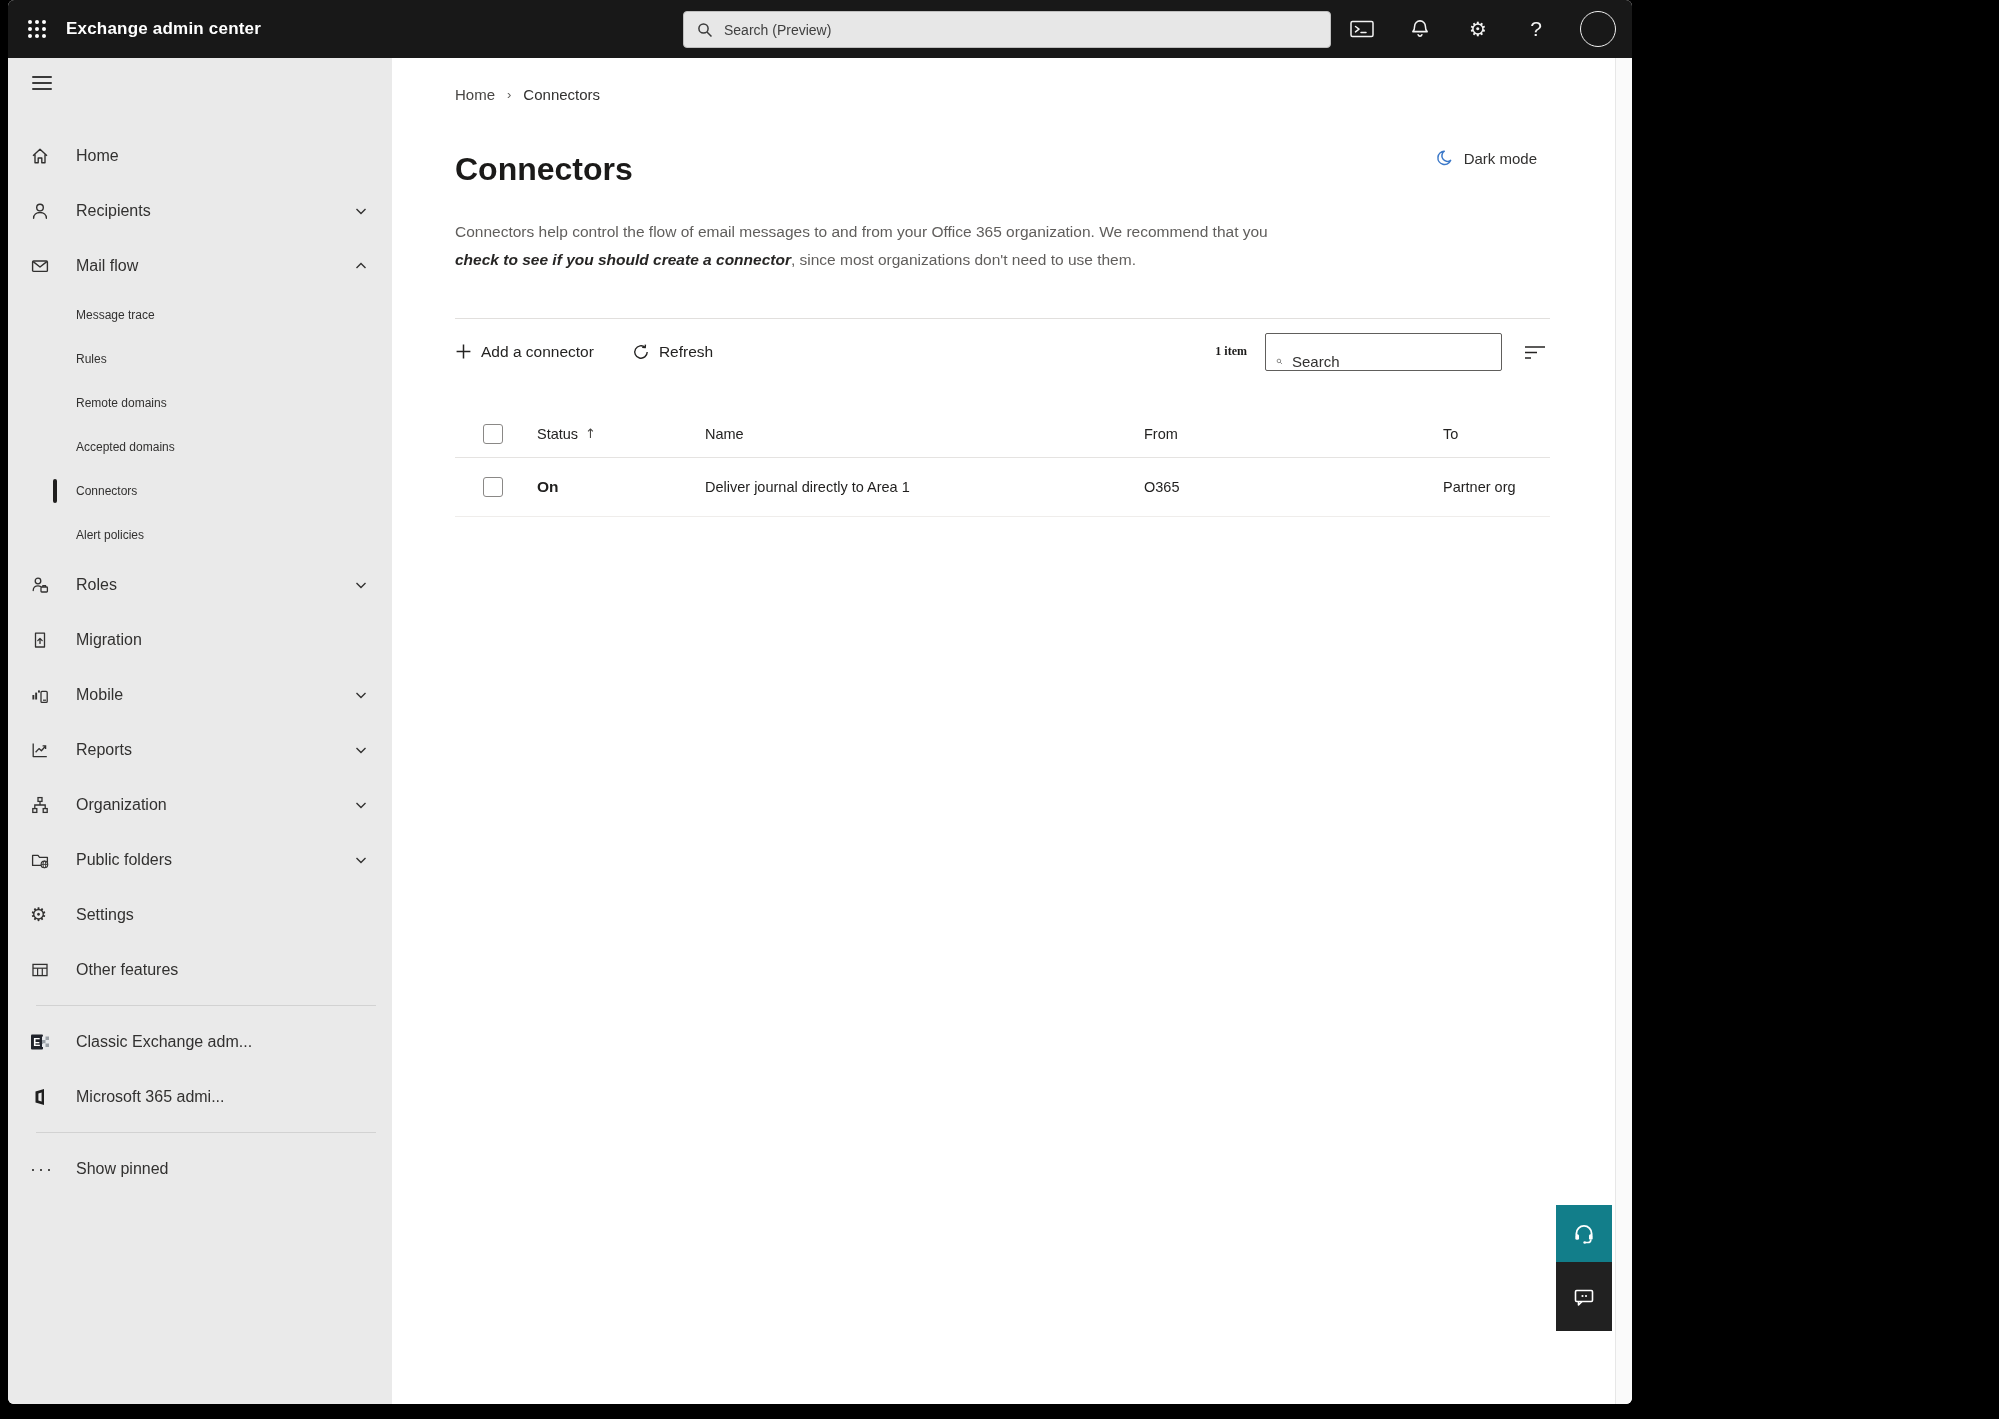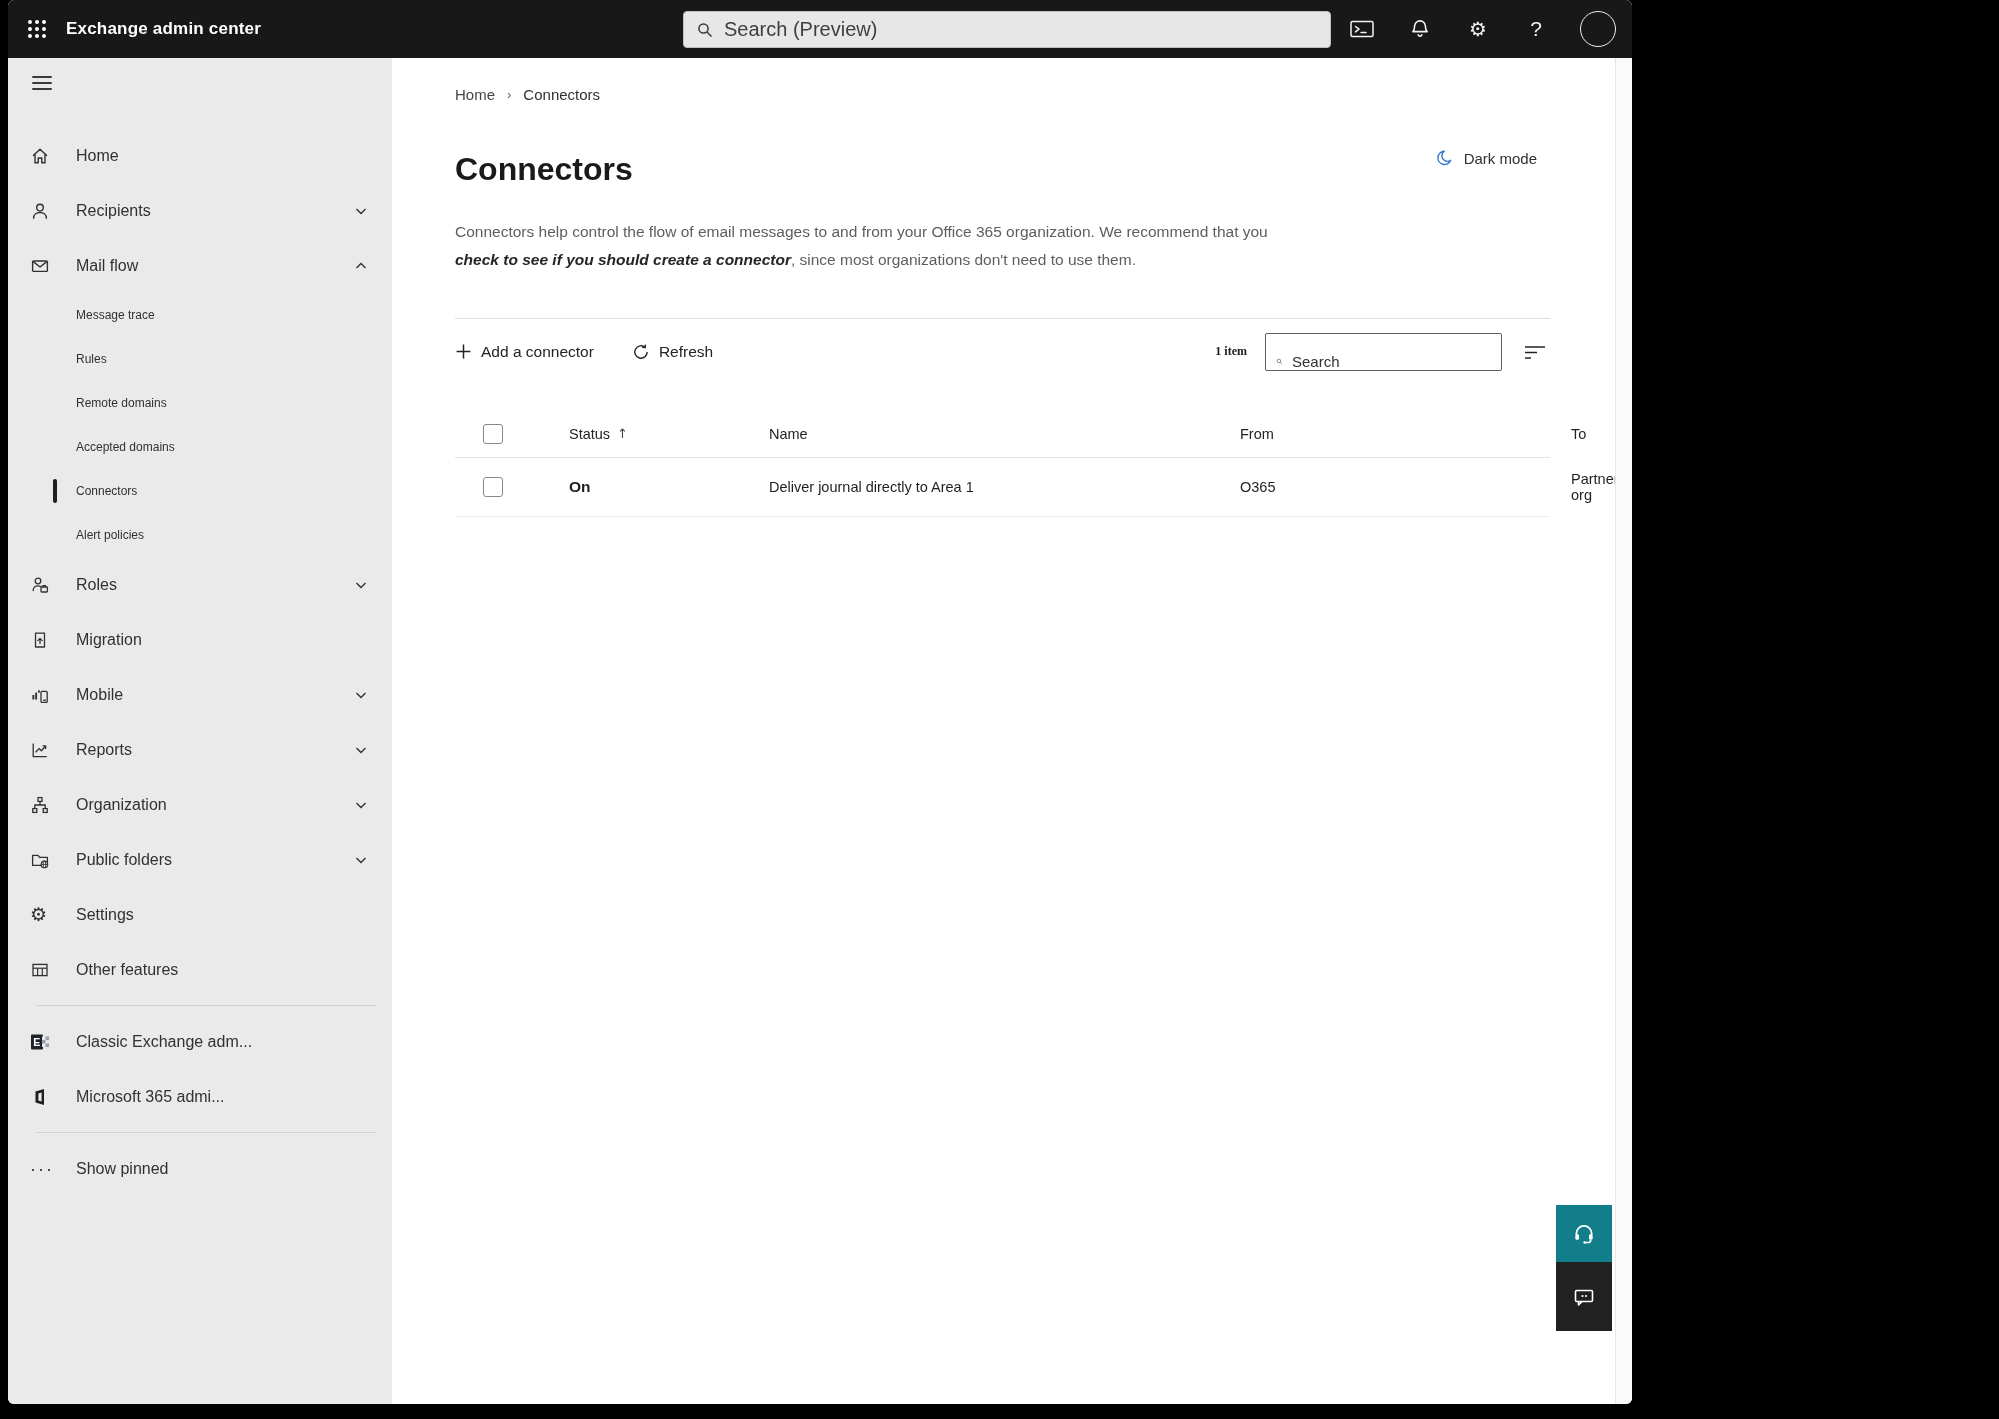--- a/index.html
+++ b/index.html
@@ -6,21 +6,21 @@
   html,body { width:1999px; height:1419px; background:#000; font-family:"Liberation Sans", sans-serif; }
   .app { position:absolute; left:8px; top:0; width:1624px; height:1404px; background:#fff;
          border-radius:6px; overflow:hidden; display:flex; flex-direction:column; }
 
   
   .topbar { height:58px; background:#181818; display:flex; align-items:center; position:relative; flex:none; }
   .waffle { width:58px; height:58px; display:flex; align-items:center; justify-content:center; cursor:pointer; }
   .topbar-title { color:#fff; font-size:17px; font-weight:700; letter-spacing:.2px; }
   .topbar-search { position:absolute; left:675px; top:11px; width:648px; height:37px; background:#e7e7e7;
                    border:1px solid #bfbfbf; border-radius:4px; display:flex; align-items:center; padding:0 12px; }
-  .topbar-search input { flex:1; border:none; outline:none; background:transparent; font-size:20px; color:#3a3a3a;
+  .topbar-search input { flex:1; border:none; outline:none; background:transparent; font-size:14px; color:#3a3a3a;
                          font-family:"Liberation Sans", sans-serif; }
   .topbar-search input::placeholder { color:#3f3f3f; opacity:1; }
   .topbar-right { margin-left:auto; display:flex; align-items:center; gap:30px; padding-right:16px; }
   .tb-icon { width:28px; height:28px; display:flex; align-items:center; justify-content:center; cursor:pointer; }
   .glyph-white { color:#f3f3f3; font-size:20px; font-family:"DejaVu Sans", sans-serif; }
   .avatar { width:36px; height:36px; border:1.6px solid #f0f0f0; border-radius:50%; cursor:pointer; }
 
   
   .shell { flex:1; display:flex; min-height:0; }
 
@@ -57,21 +57,21 @@
   .item-count { font-family:"Liberation Serif", serif; font-weight:700; font-size:12px; color:#1b1a19; }
   .list-search { width:237px; height:38px; border:1.4px solid #605e5c; border-radius:2px; background:#fff;
                  display:flex; align-items:flex-end; padding:0 10px; }
   .list-search input { flex:1; border:none; outline:none; font-size:15px; color:#2f2e2d; background:transparent;
                        font-family:"Liberation Sans", sans-serif; }
   .list-search input::placeholder { color:#323130; opacity:1; }
   .filter-btn { width:30px; height:30px; display:flex; align-items:center; justify-content:center; cursor:pointer; }
 
   
   .table { margin-top:26px; }
-  .trow { display:grid; grid-template-columns:82px 168px 439px 299px 1fr; align-items:center;gap:32px; }
+  .trow { display:grid; grid-template-columns:82px 168px 439px 299px 1fr; align-items:center; }
   .thead { height:48px; border-bottom:1px solid #e5e3e1; font-size:14.5px; color:#242322; }
   .tbody-row { height:59px; border-bottom:1px solid #efedeb; font-size:14.5px; color:#201f1e; }
   .cell-check { padding-left:28px; }
   .checkbox { width:20px; height:20px; border:1.4px solid #8a8886; border-radius:3px; background:#fff; cursor:pointer; }
   .status-head { display:flex; align-items:center; gap:7px; }
   .sort-arrow { font-size:13px; color:#484644; font-family:"DejaVu Sans", sans-serif; }
   .status-on { font-weight:700; font-size:15.5px; }
 
   
   .float-btns { position:absolute; right:20px; top:1205px; width:56px; display:flex; flex-direction:column; }

